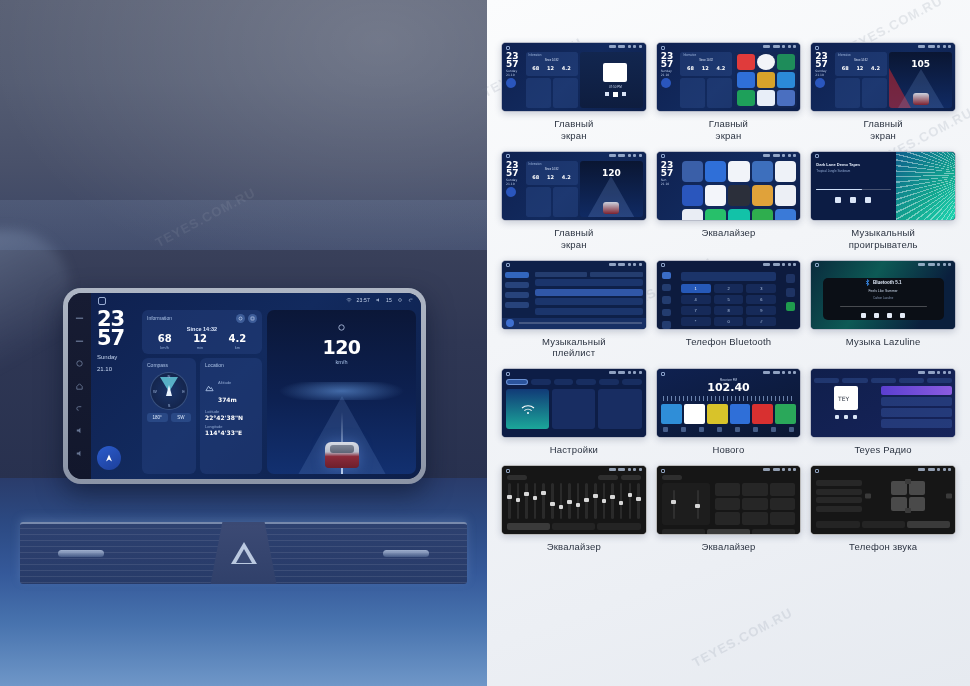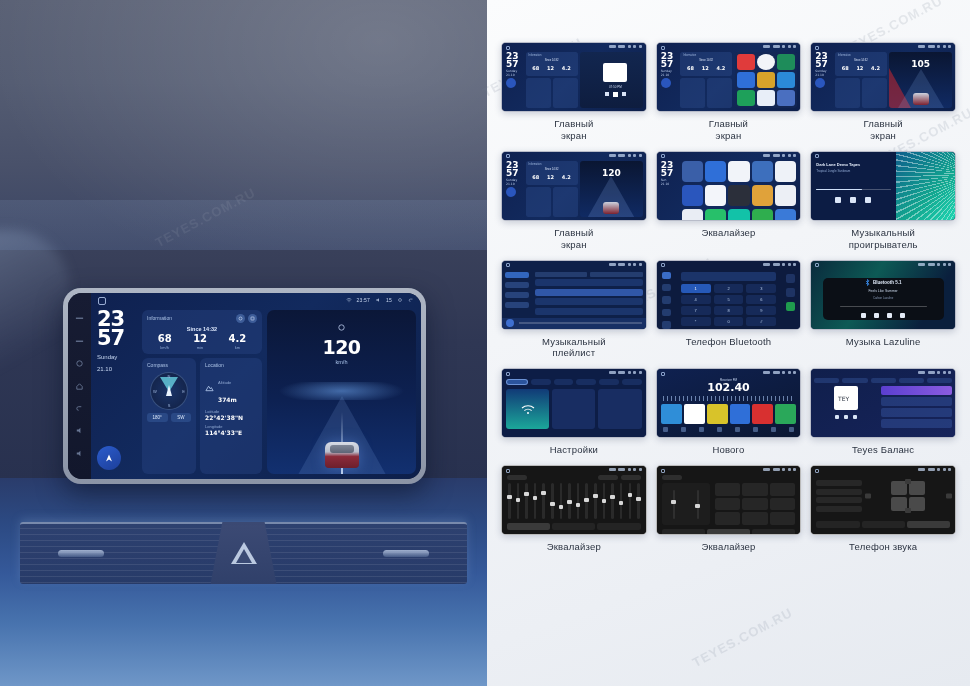--- a/index.html
+++ b/index.html
@@ -1059,21 +1059,21 @@
               </div>
               <div class="ty-r">
                 <div class="ty-item sel"></div>
                 <div class="ty-item"></div>
                 <div class="ty-item"></div>
                 <div class="ty-item"></div>
               </div>
             </div>
           </div>
         </div>
-        <div class="cap">Teyes Баланс</div>
+        <div class="cap">Teyes Радио</div>
       </div>
 
       <div class="cell">
         <div class="thumb dark">
           <div class="mini-eq">
             <div class="tb-home"></div>
             <div class="tb-status">
                 <span class="w"></span>
                 <span class="w"></span>
                 <span></span>

